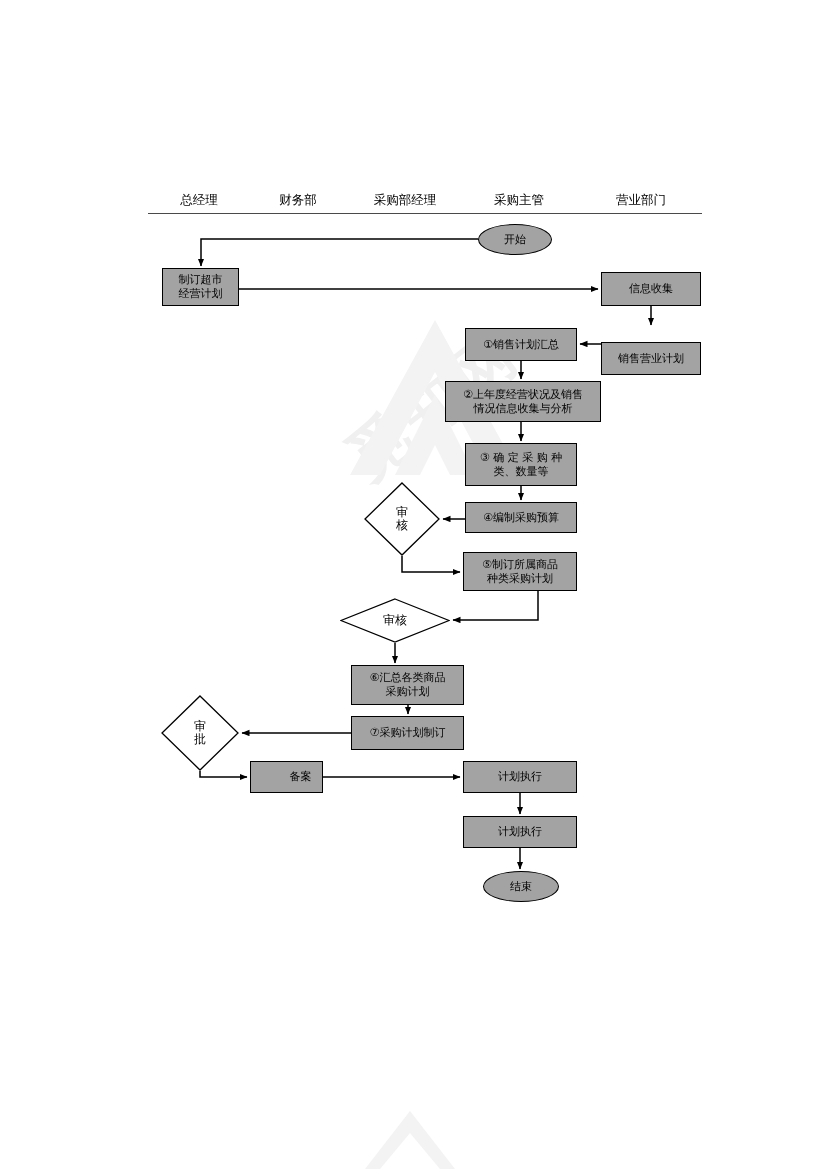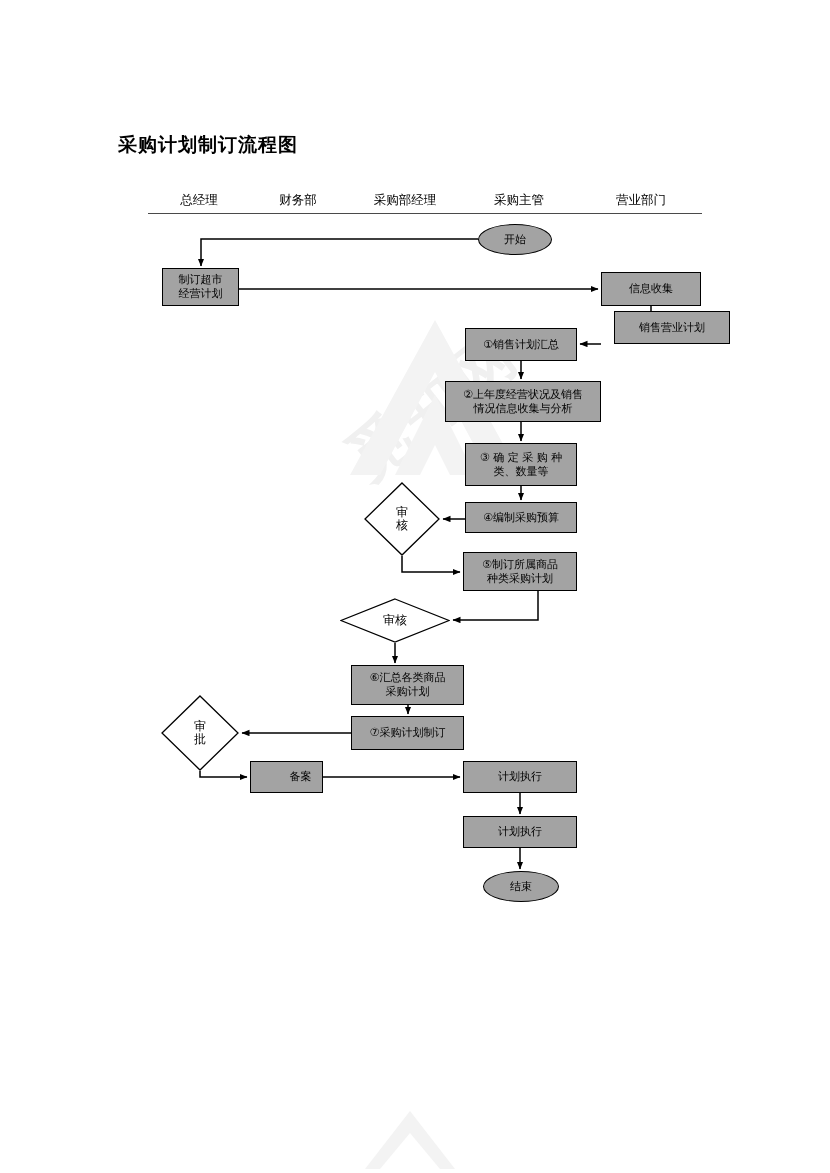--- a/index.html
+++ b/index.html
@@ -142,21 +142,20 @@
       <path d="M105 20 L190 175 L160 175 L105 72 L50 175 L20 175 Z" fill="#f3f3f3"></path>
       <path d="M105 95 L145 175 L120 175 L105 145 L90 175 L65 175 Z" fill="#f3f3f3"></path>
     </svg>
   </div>
   <div id="wm-bottom" style="position:absolute;z-index:0;pointer-events:none;">
     <svg width="110" height="70" viewBox="0 0 110 70">
       <path d="M55 6 L100 64 L85 64 L55 28 L25 64 L10 64 Z" fill="#f3f3f3"></path>
     </svg>
   </div>
 
-  <div id="title">采购计划制订流程图</div>
 
   <div id="lane-headers">
       <div class="lane-label" style="left: 199px;">总经理</div>
       <div class="lane-label" style="left: 298px;">财务部</div>
       <div class="lane-label" style="left: 405px;">采购部经理</div>
       <div class="lane-label" style="left: 519px;">采购主管</div>
       <div class="lane-label" style="left: 641px;">营业部门</div>
     </div>
   <div id="lane-rule"></div>
 
@@ -202,21 +201,21 @@
 
       <path d="M520,848 L520,869"></path>
     </g>
   </svg>
 
   <div id="nodes-layer">
       <div class="node ellipse" style="left: 478px; top: 224px; width: 74px; height: 31px; white-space: pre-line;">开始</div>
       <div class="node rect" style="left: 162px; top: 268px; width: 77px; height: 38px; white-space: pre-line;">制订超市
 经营计划</div>
       <div class="node rect" style="left: 601px; top: 272px; width: 100px; height: 34px; white-space: pre-line;">信息收集</div>
-      <div class="node rect" style="left: 601px; top: 311px; width: 116px; height: 33px; white-space: pre-line; margin-left: 13px;">销售营业计划</div>
+      <div class="node rect" style="left: 601px; top: 342px; width: 100px; height: 33px; white-space: pre-line;">销售营业计划</div>
       <div class="node rect" style="left: 465px; top: 328px; width: 112px; height: 33px; white-space: pre-line;">①销售计划汇总</div>
       <div class="node rect" style="left: 445px; top: 381px; width: 156px; height: 41px; white-space: pre-line;">②上年度经营状况及销售
 情况信息收集与分析</div>
       <div class="node rect" style="left: 465px; top: 443px; width: 112px; height: 43px; white-space: pre-line;">③ 确 定 采 购 种
 类、数量等</div>
       <div class="node rect" style="left: 465px; top: 502px; width: 112px; height: 31px; white-space: pre-line;">④编制采购预算</div>
       <div class="node rect" style="left: 463px; top: 552px; width: 114px; height: 39px; white-space: pre-line;">⑤制订所属商品
 种类采购计划</div>
       <div class="node rect" style="left: 351px; top: 665px; width: 113px; height: 40px; white-space: pre-line;">⑥汇总各类商品
 采购计划</div>

